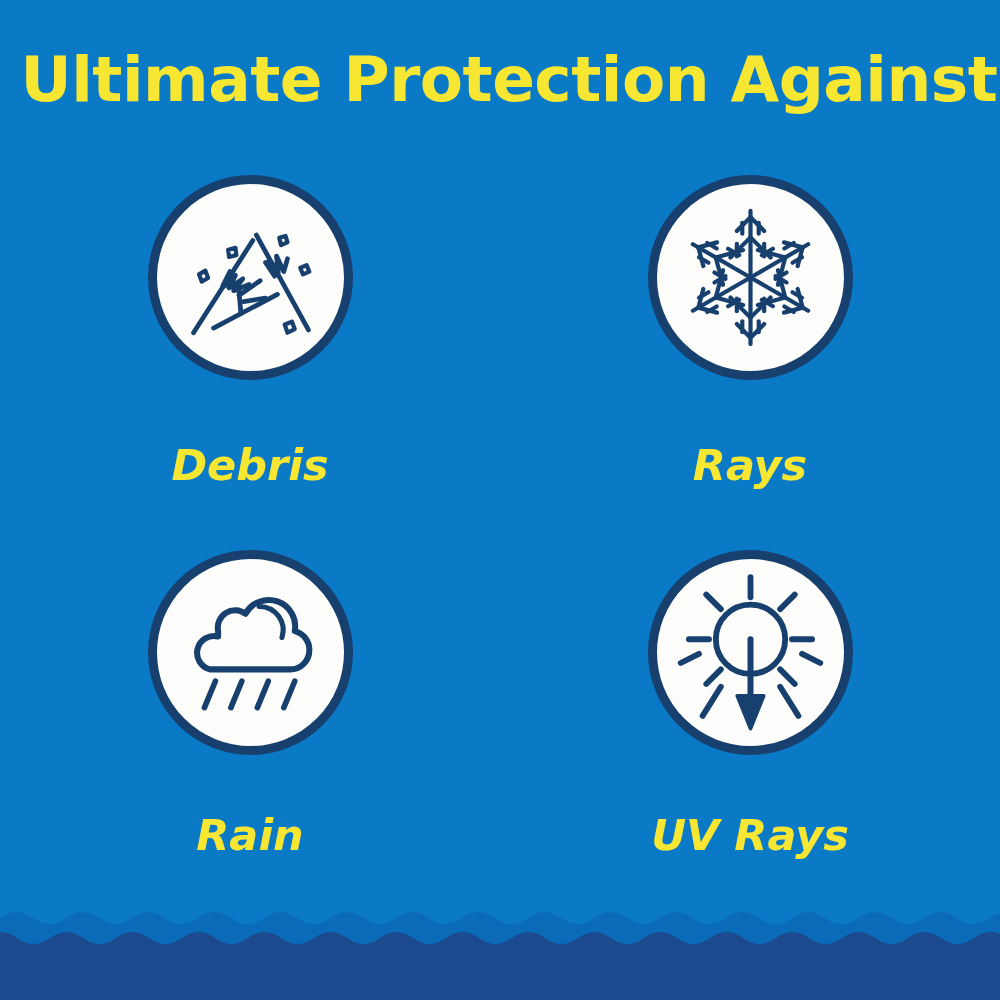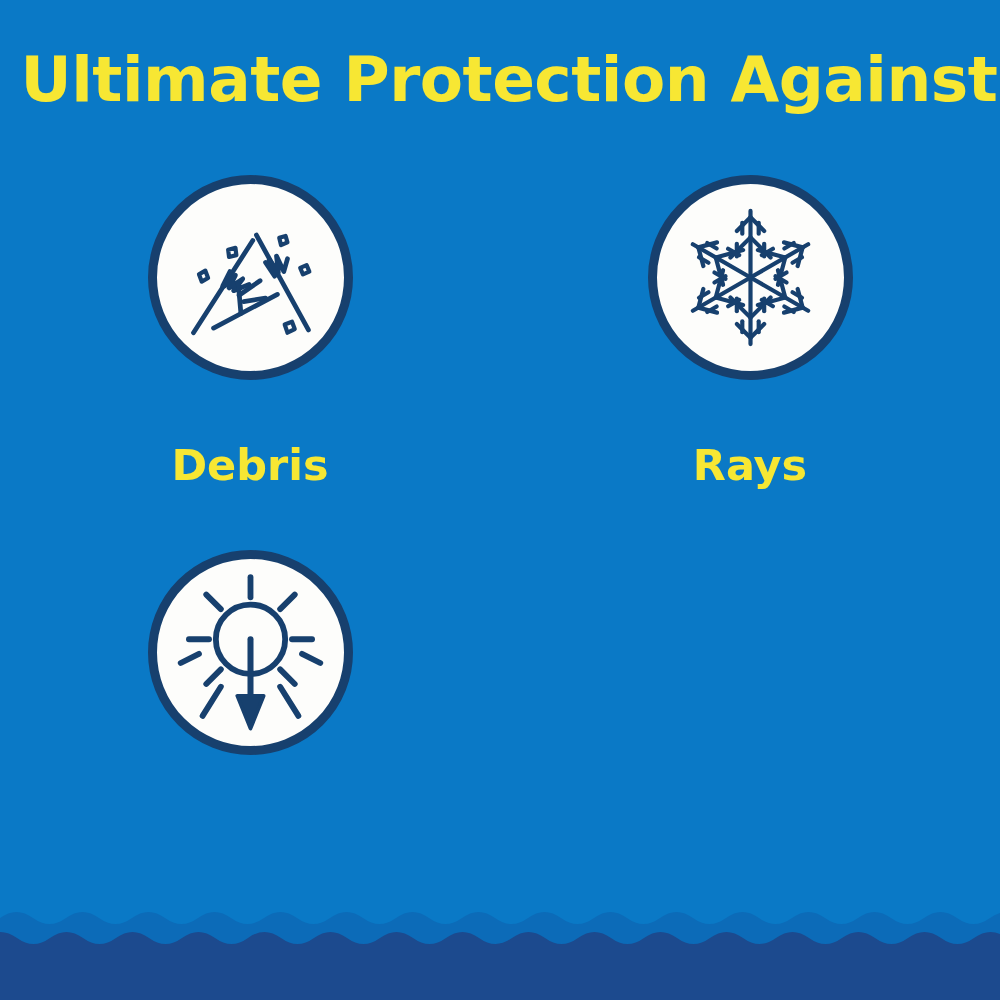--- a/index.html
+++ b/index.html
@@ -35,20 +35,21 @@
   
   .grid {
     position: absolute;
     left: 0;
     top: 150px;
     width: 1000px;
     height: 740px;
     display: grid;
     grid-template-columns: 1fr 1fr;
     grid-template-rows: 1fr 1fr;
+    font-style: italic;
   }
   .cell {
     position: relative;
     display: flex;
     flex-direction: column;
     align-items: center;
   }
   .cell.r1 { justify-content: flex-start; padding-top: 25px; }
   .cell.r2 { justify-content: flex-start; padding-top: 30px; }
 
@@ -161,20 +162,47 @@
               <use href="#sf-arm" transform="rotate(180)"></use>
               <use href="#sf-arm" transform="rotate(240)"></use>
               <use href="#sf-arm" transform="rotate(300)"></use>
             </g>
           </g>
         </svg>
       </div>
       <div class="caption">Rays</div>
     </div>
 
+    <div class="cell r2">
+      <div class="badge">
+        <svg viewBox="0 0 205 205">
+          <g fill="none" stroke="#17406e" stroke-width="6.6" stroke-linecap="round" stroke-linejoin="round">
+
+            <path d="M58 121
+                     L146 121
+                     A21 21 0 0 0 167 100
+                     A21 21 0 0 0 151 79
+                     A29 29 0 0 0 97 60
+                     A19 19 0 0 0 67 79
+                     L67 85
+                     A18 18 0 0 0 58 121 Z"></path>
+
+            <path d="M112 52 A26 26 0 0 1 137 86" stroke-width="5.6"></path>
+
+            <g stroke-width="6.2">
+              <path d="M64 134 L52 163"></path>
+              <path d="M93 134 L81 163"></path>
+              <path d="M122 134 L110 163"></path>
+              <path d="M151 134 L139 163"></path>
+            </g>
+          </g>
+        </svg>
+      </div>
+      <div class="caption">Rain</div>
+    </div>
 
     <div class="cell r2">
       <div class="badge">
         <svg viewBox="0 0 205 205">
           <g fill="none" stroke="#17406e" stroke-width="6.4" stroke-linecap="round" stroke-linejoin="round">
 
             <circle cx="102.5" cy="88" r="38"></circle>
 
             <path d="M102.5 42 L102.5 20"></path>
             <path d="M135 55 L151 39"></path>
@@ -187,20 +215,21 @@
             <path d="M46 104 L26 114"></path>
             <path d="M159 104 L179 114"></path>
             <path d="M70 140 L50 172"></path>
             <path d="M135 140 L155 172"></path>
 
             <path d="M102.5 88 L102.5 178" stroke-width="6.6"></path>
           </g>
           <path d="M102.5 186 L88 150 L117 150 Z" fill="#17406e" stroke="#17406e" stroke-width="4" stroke-linejoin="round"></path>
         </svg>
       </div>
+      <div class="caption">UV Rays</div>
     </div>
 
   </div>
 
   <div class="waves">
     <svg viewBox="0 0 1000 110" preserveAspectRatio="none">
       <path d="M0 28
                q16.5 -12 33 0 t33 0 t33 0 t33 0 t33 0 t33 0 t33 0 t33 0 t33 0 t33 0 t33 0 t33 0 t33 0 t33 0 t33 0 t33 0 t33 0 t33 0 t33 0 t33 0 t33 0 t33 0 t33 0 t33 0 t33 0 t33 0 t33 0 t33 0 t33 0 t33 0 t33 0
                L1000 110 L0 110 Z" fill="#0c6bb8"></path>
       <path d="M-16 48

